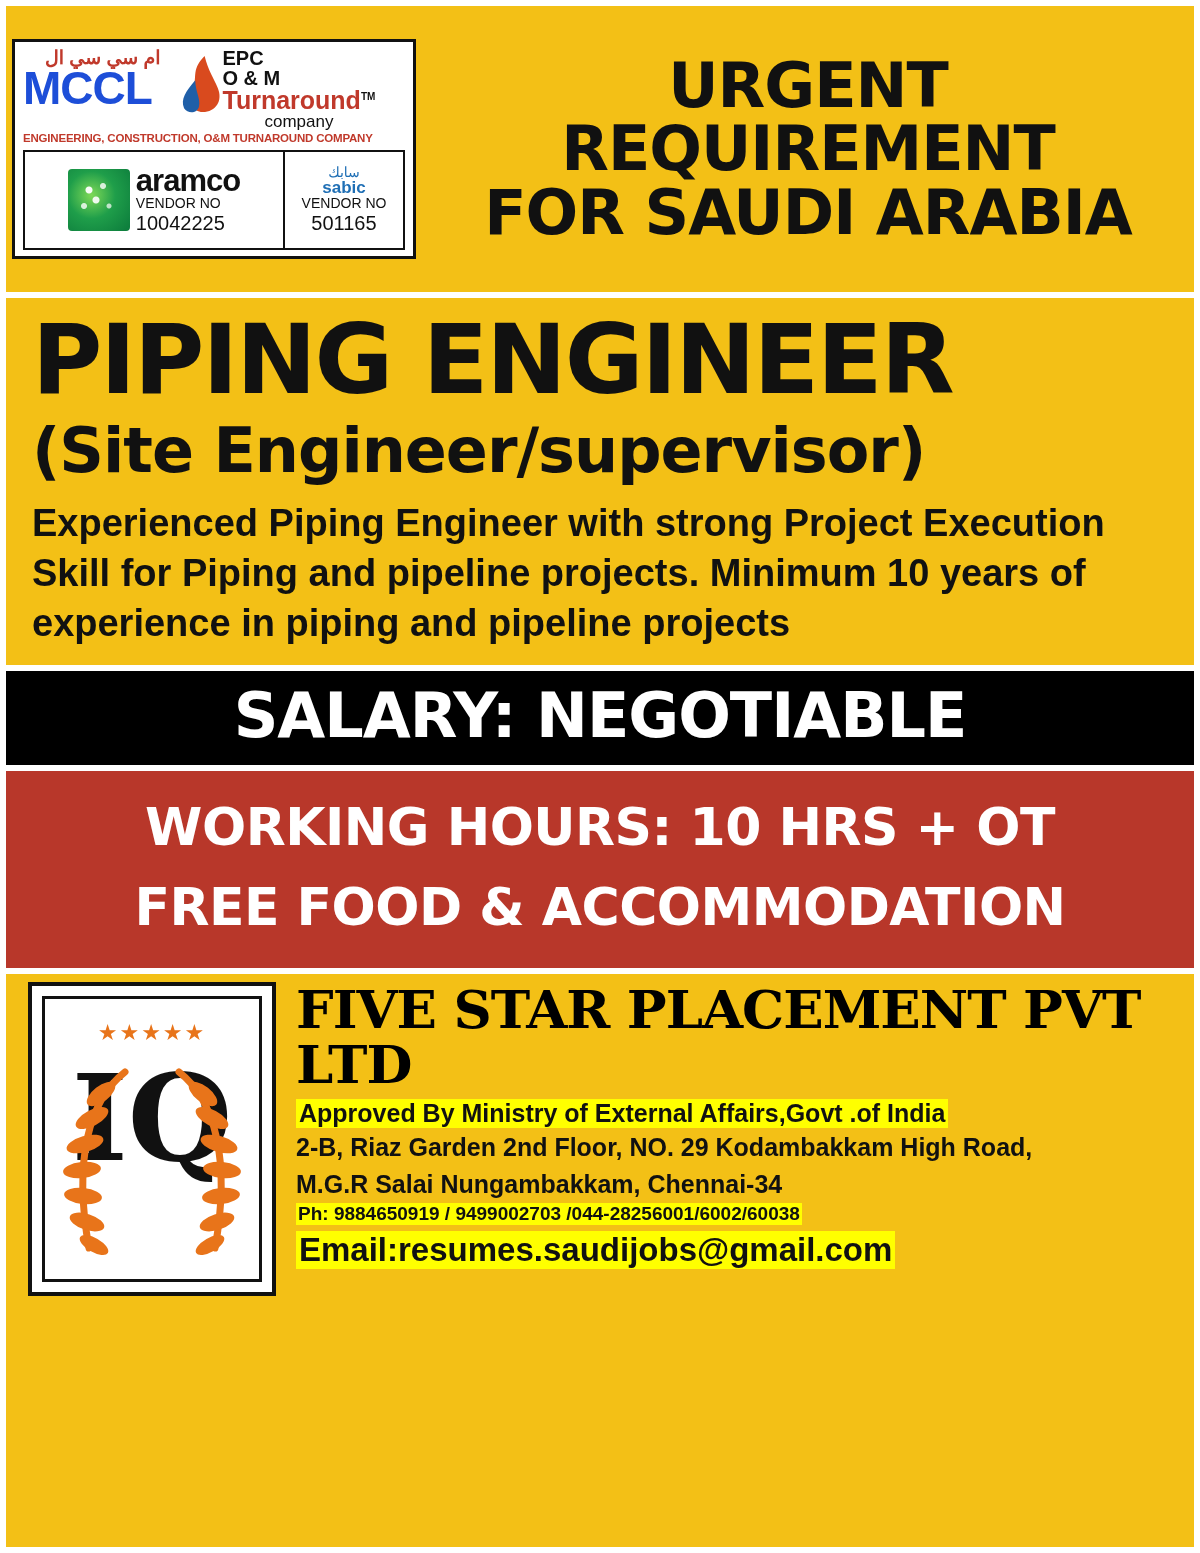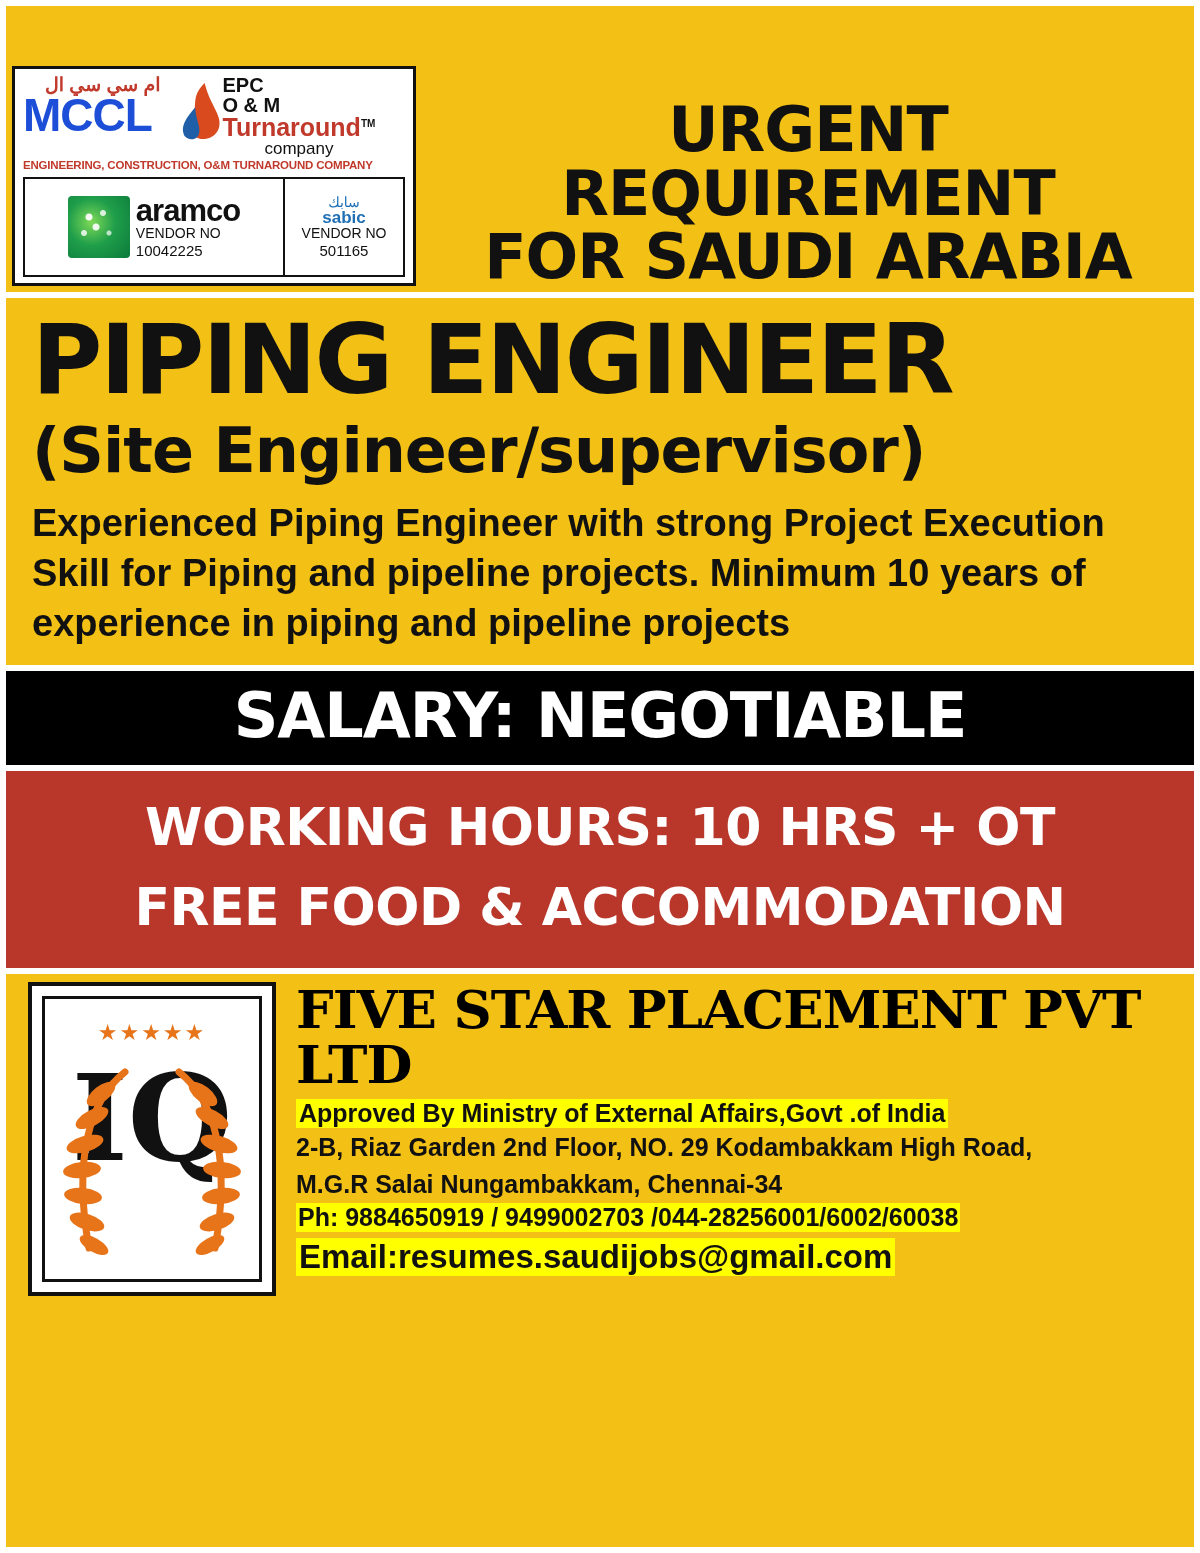--- a/index.html
+++ b/index.html
@@ -16,21 +16,21 @@
     position: relative;
     background: #f3c016;
     box-sizing: border-box;
     border: 6px solid #ffffff;
     overflow: hidden;
   }
 
   
   .header {
     display: flex;
-    align-items: flex-end;
+    align-items: center;
     height: 286px;
     border-bottom: 6px solid #ffffff;
   }
   .logo-box {
     width: 404px;
     background: #ffffff;
     border: 3px solid #111;
     box-sizing: border-box;
     margin: 6px;
     padding: 6px 8px;
@@ -164,21 +164,21 @@
     letter-spacing: -1px;
     line-height: 1;
   }
   .vendor-label {
     font-size: 14px;
     color: #111;
     text-align: center;
     line-height: 1.1;
   }
   .vendor-num {
-    font-size: 15px;
+    font-size: 20px;
     color: #111;
     text-align: center;
   }
   .sabic-name {
     font-size: 17px;
     color: #1f6fb5;
     font-weight: bold;
     text-align: center;
     line-height: 1;
   }
@@ -350,21 +350,21 @@
     padding: 0 3px;
   }
   .agency-addr {
     font-size: 25px;
     font-weight: bold;
     color: #111;
     line-height: 1.38;
     margin-top: 2px;
   }
   .agency-phone {
-    font-size: 25px;
+    font-size: 19px;
     font-weight: bold;
     color: #111;
     background: #ffff00;
     display: inline-block;
     padding: 0 2px;
     margin-top: 2px;
   }
   .agency-email {
     font-size: 33px;
     font-weight: bold;

